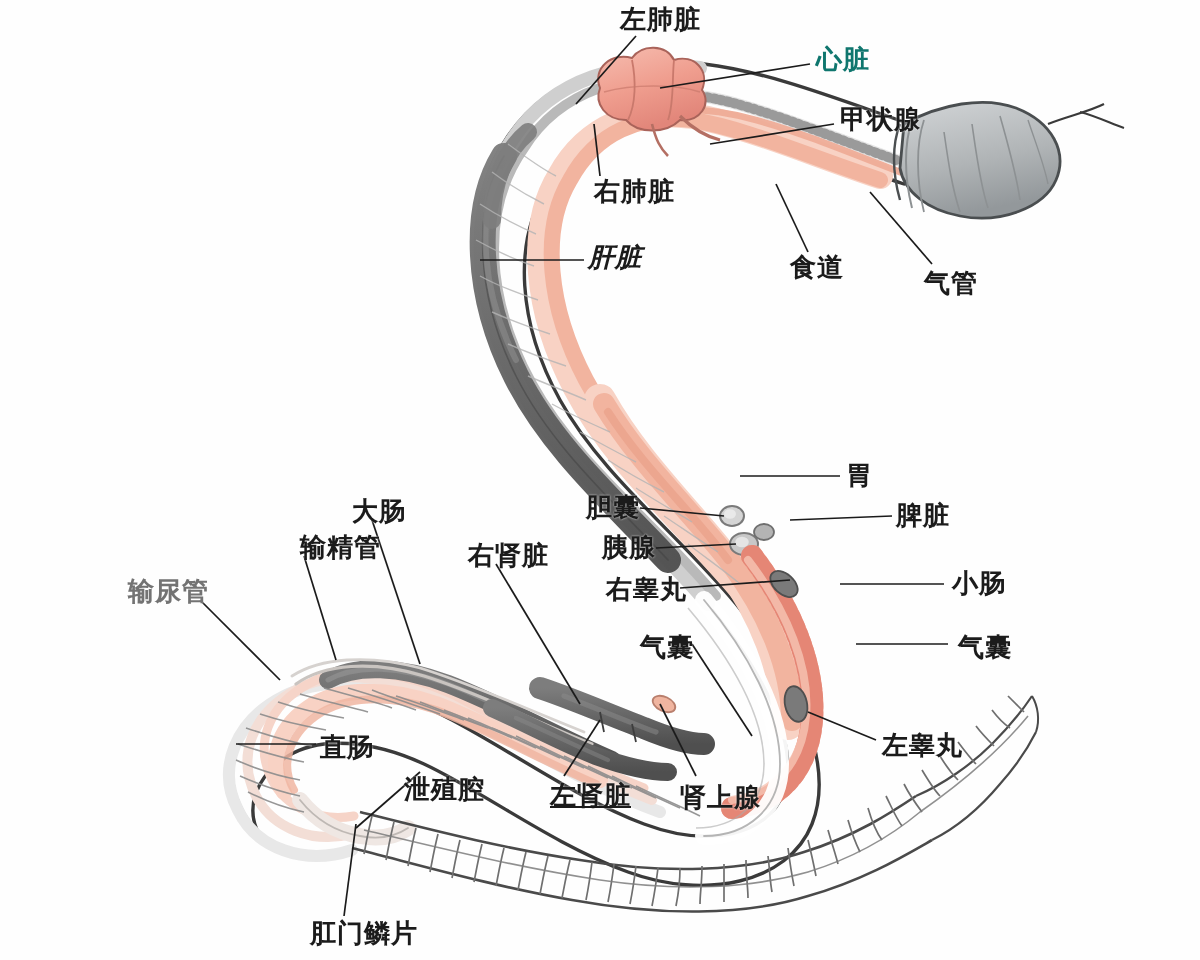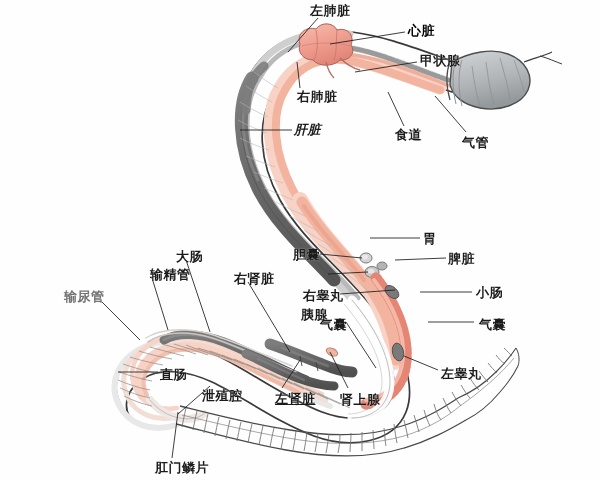--- a/index.html
+++ b/index.html
@@ -407,30 +407,30 @@
         <path d="M 210,386 L 178,414"></path>
         <path d="M 438,370 L 404,356"></path>
         <path d="M 282,388 L 300,360"></path>
         <path d="M 348,388 L 330,352"></path>
         <path d="M 172,458 L 178,412"></path>
       </g>
   </svg>
 
   <div id="labels-layer">
       <div class="label" style="left: 310px; top: 4px; color: rgb(27, 27, 27);">左肺脏</div>
-      <div class="label" style="left: 408px; top: 24px; color: #000000;">心脏</div>
+      <div class="label" style="left: 408px; top: 24px; color: #0f766e;">心脏</div>
       <div class="label" style="left: 420px; top: 54px; color: rgb(27, 27, 27);">甲状腺</div>
       <div class="label" style="left: 297px; top: 90px; color: rgb(27, 27, 27);">右肺脏</div>
       <div class="label" style="left: 294px; top: 123px; color: rgb(27, 27, 27); font-style: italic;">肝脏</div>
       <div class="label" style="left: 395px; top: 128px; color: rgb(27, 27, 27);">食道</div>
       <div class="label" style="left: 462px; top: 136px; color: rgb(27, 27, 27);">气管</div>
       <div class="label" style="left: 423px; top: 232px; color: rgb(27, 27, 27);">胃</div>
       <div class="label" style="left: 293px; top: 248px; color: rgb(27, 27, 27);">胆囊</div>
       <div class="label" style="left: 448px; top: 252px; color: rgb(27, 27, 27);">脾脏</div>
-      <div class="label" style="left: 301px; top: 268px; color: rgb(27, 27, 27); margin-top: 40px;">胰腺</div>
+      <div class="label" style="left: 301px; top: 268px; color: rgb(27, 27, 27);">胰腺</div>
       <div class="label" style="left: 234px; top: 272px; color: rgb(27, 27, 27);">右肾脏</div>
       <div class="label" style="left: 176px; top: 250px; color: rgb(27, 27, 27);">大肠</div>
       <div class="label" style="left: 122px; top: 268px; color: rgb(27, 27, 27); padding-left: 28px;">输精管</div>
       <div class="label" style="left: 476px; top: 286px; color: rgb(27, 27, 27);">小肠</div>
       <div class="label" style="left: 303px; top: 289px; color: rgb(27, 27, 27);">右睾丸</div>
       <div class="label" style="left: 64px; top: 290px; color: #737373;">输尿管</div>
       <div class="label" style="left: 320px; top: 318px; color: rgb(27, 27, 27);">气囊</div>
       <div class="label" style="left: 479px; top: 318px; color: rgb(27, 27, 27);">气囊</div>
       <div class="label" style="left: 160px; top: 368px; color: rgb(27, 27, 27);">直肠</div>
       <div class="label" style="left: 202px; top: 389px; color: rgb(27, 27, 27); text-align: right;">泄殖腔</div>

